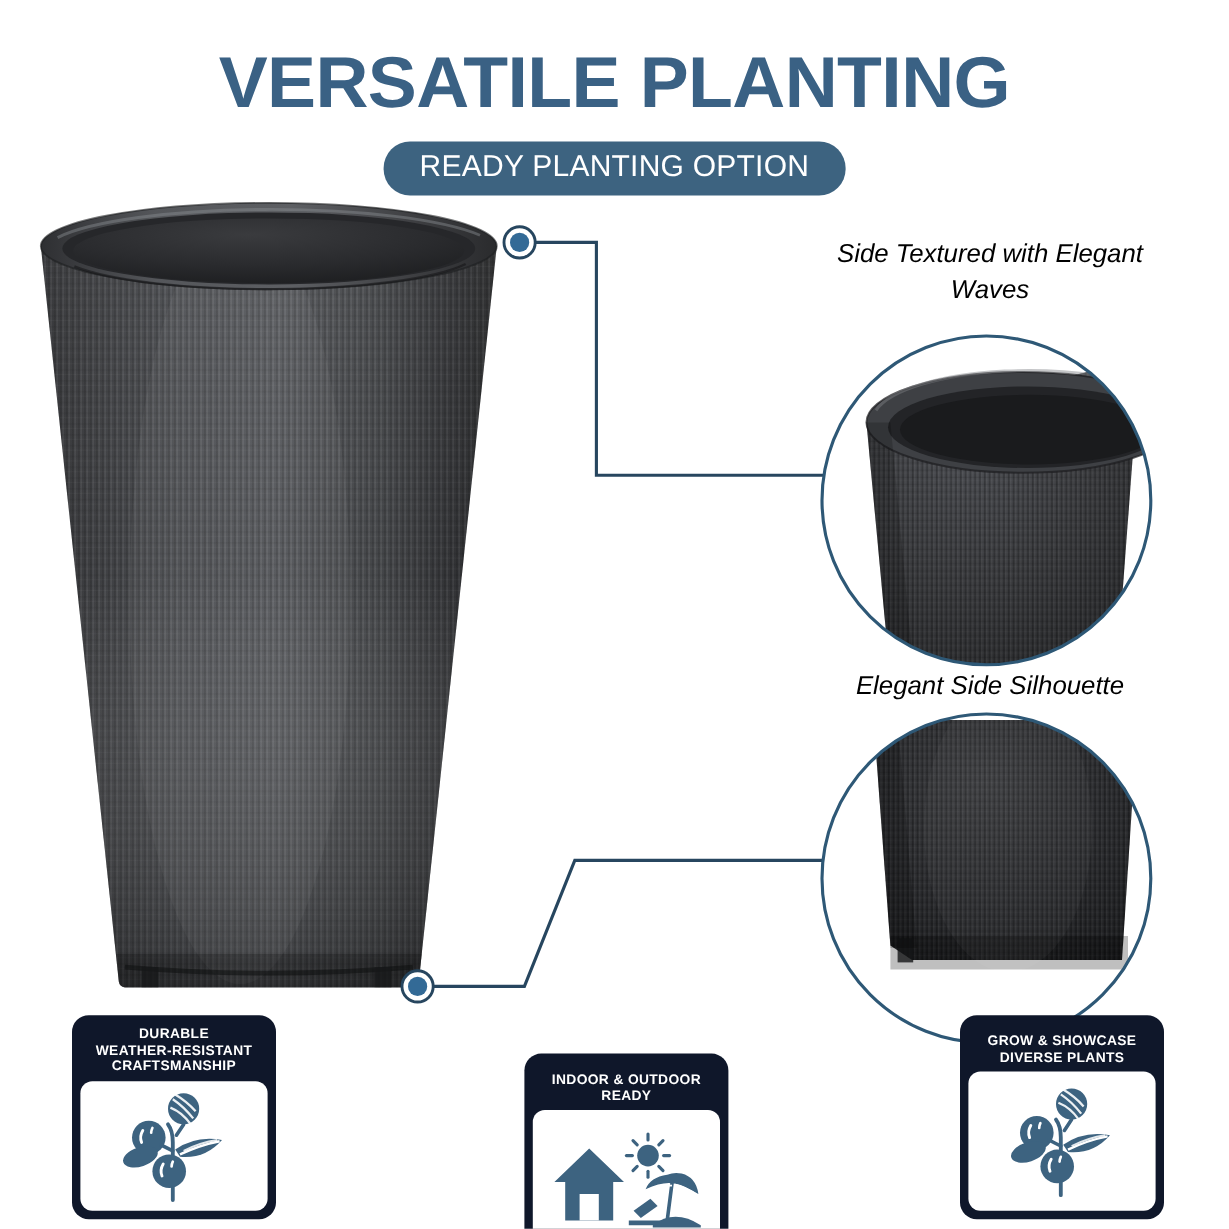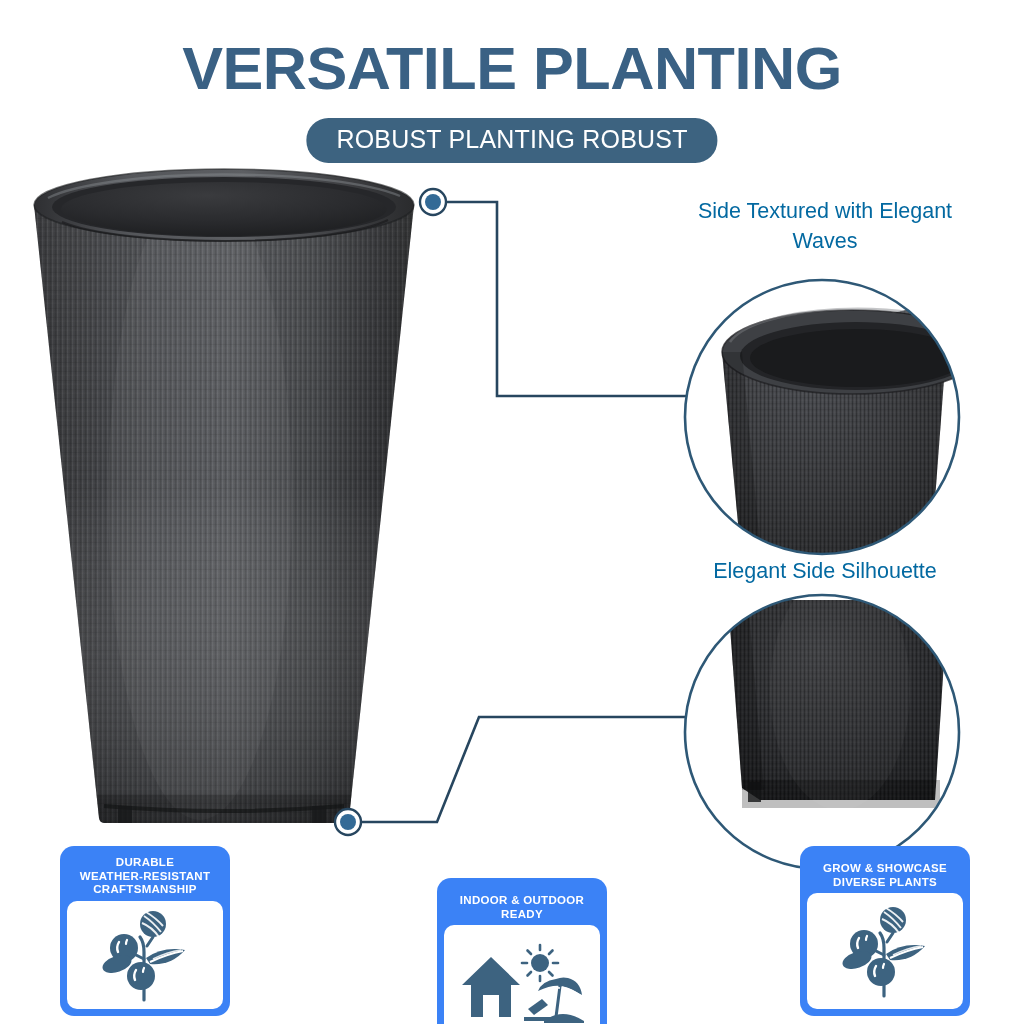--- a/index.html
+++ b/index.html
@@ -33,36 +33,37 @@
     font-size:25px; line-height:29px;
     letter-spacing:0.2px;
     white-space:nowrap;
     font-weight:normal;
   }
 
   
   .caption {
     position:absolute;
     text-align:center;
-    color:#0369a1;
+    color:#000000;
     font-size:21.5px;
     line-height:30px;
     font-family:"Liberation Sans", sans-serif;
+    font-style:italic;
   }
   #caption-1 { left:650px; top:196px; width:350px; }
   #caption-2 { left:650px; top:556px; width:350px; }
 
   
   .badges {
     position:absolute; left:0; top:838px; width:1024px; height:186px;
   }
   .badge {
     position:absolute;
     width:170px; height:170px;
-    background:#3b82f6;
+    background:#0f172a;
     border-radius:14px;
     padding:7px;
     display:flex;
     flex-direction:column;
     align-items:center;
   }
   #badge-0 { left:60px; top:8px; }
   #badge-1 { left:437px; top:8px;margin-top:32px; }
   #badge-2 { left:800px; top:8px; }
 
@@ -239,21 +240,21 @@
       <circle cx="433" cy="202" r="13" fill="#ffffff" stroke="#27465f" stroke-width="2.4"></circle>
       <circle cx="433" cy="202" r="8" fill="#336a96"></circle>
     </g>
     <g>
       <circle cx="348" cy="822" r="13" fill="#ffffff" stroke="#27465f" stroke-width="2.4"></circle>
       <circle cx="348" cy="822" r="8" fill="#336a96"></circle>
     </g>
   </svg>
 
   <div class="title">VERSATILE PLANTING</div>
-  <div class="pill">ROBUST PLANTING ROBUST</div>
+  <div class="pill">READY PLANTING OPTION</div>
 
   <div class="caption" id="caption-1">
     <div>Side Textured with Elegant</div>
     <div>Waves</div>
   </div>
 
   <div class="caption" id="caption-2">
     <div>Elegant Side Silhouette</div>
   </div>
 

